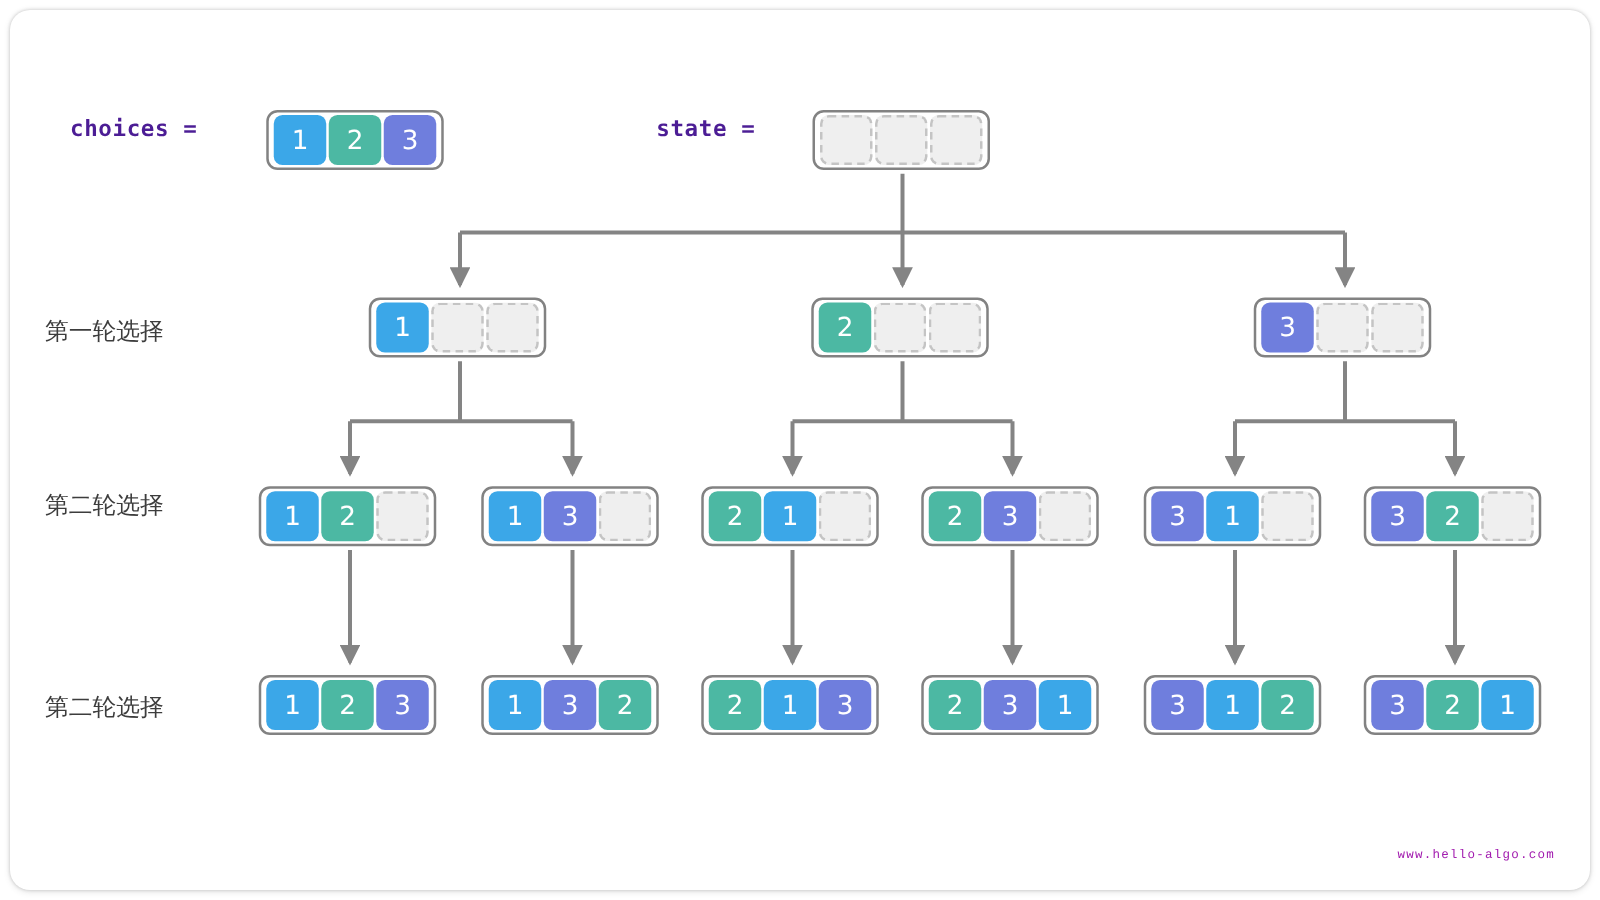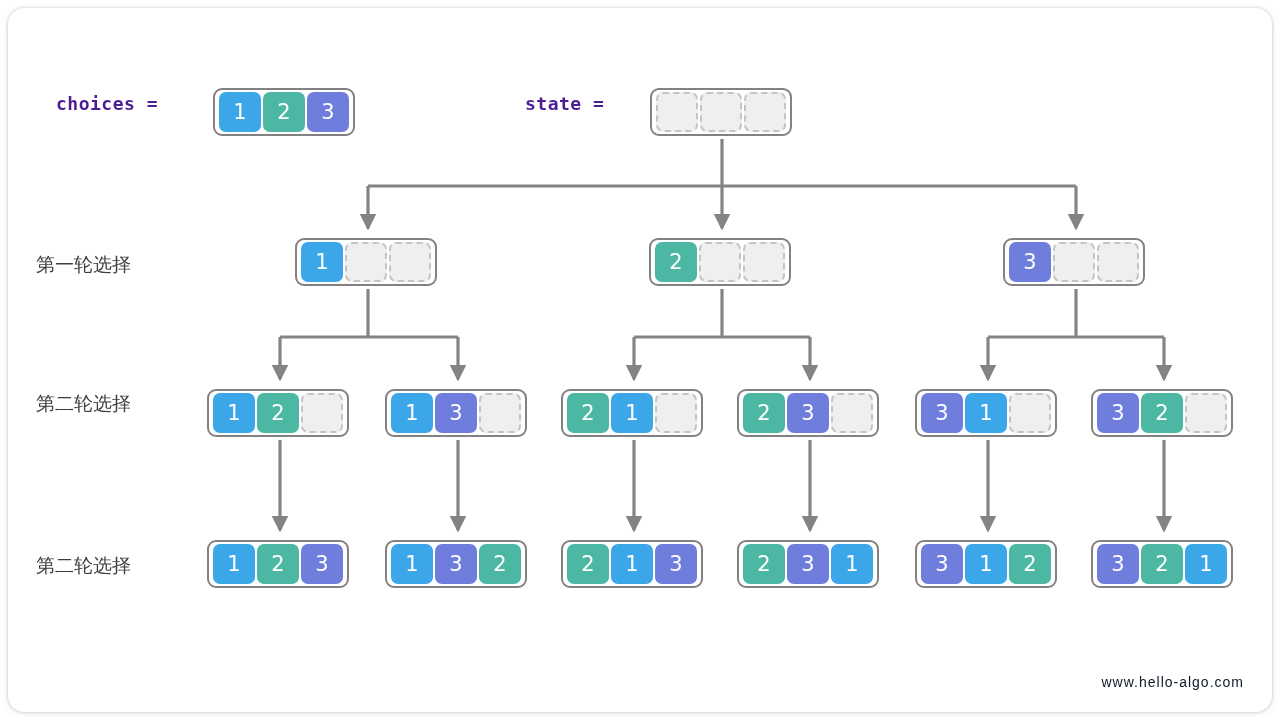--- a/index.html
+++ b/index.html
@@ -58,23 +58,23 @@
     font-family: "DejaVu Sans", sans-serif;
     font-size: 19px;
     color: #3d3d3d;
     white-space: nowrap;
   }
 
   .watermark {
     position: absolute;
     right: 36px;
     bottom: 30px;
-    font-family: Liberation Sans, sans-serif;
-    font-size: 14px;
-    color: #0f172a;
+    font-family: Liberation Mono, monospace;
+    font-size: 10px;
+    color: #a21caf;
     letter-spacing: 1px;
     white-space: nowrap;
   }
 
   
   .node {
     position: absolute;
     display: flex;
     flex-direction: row;
     align-items: center;

